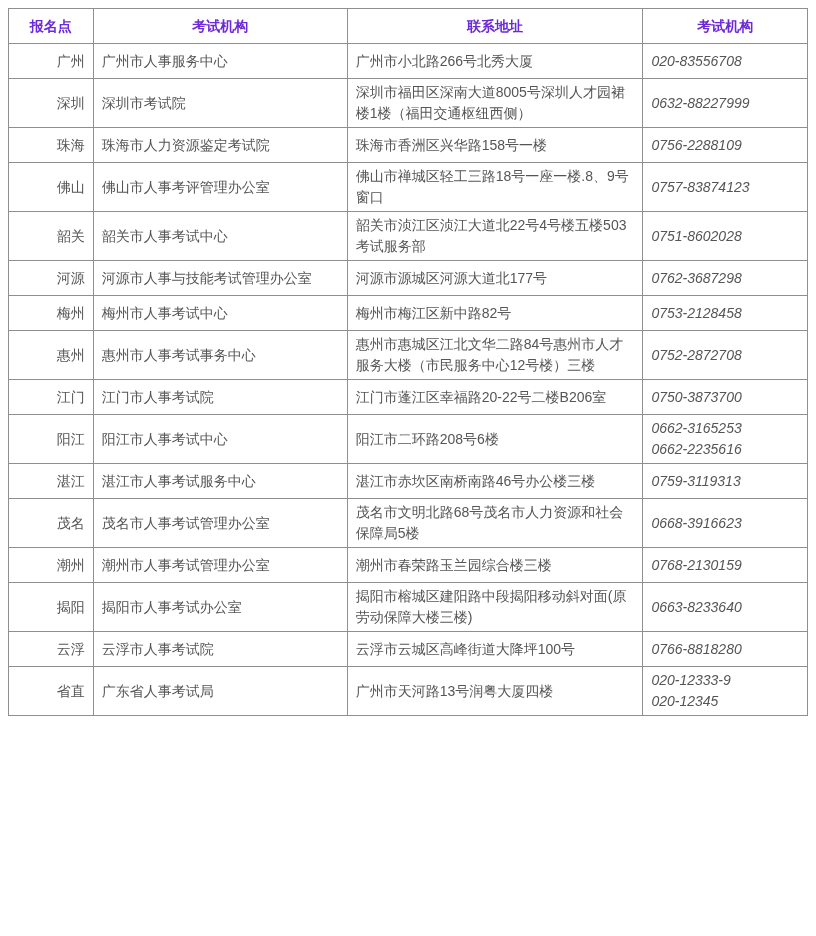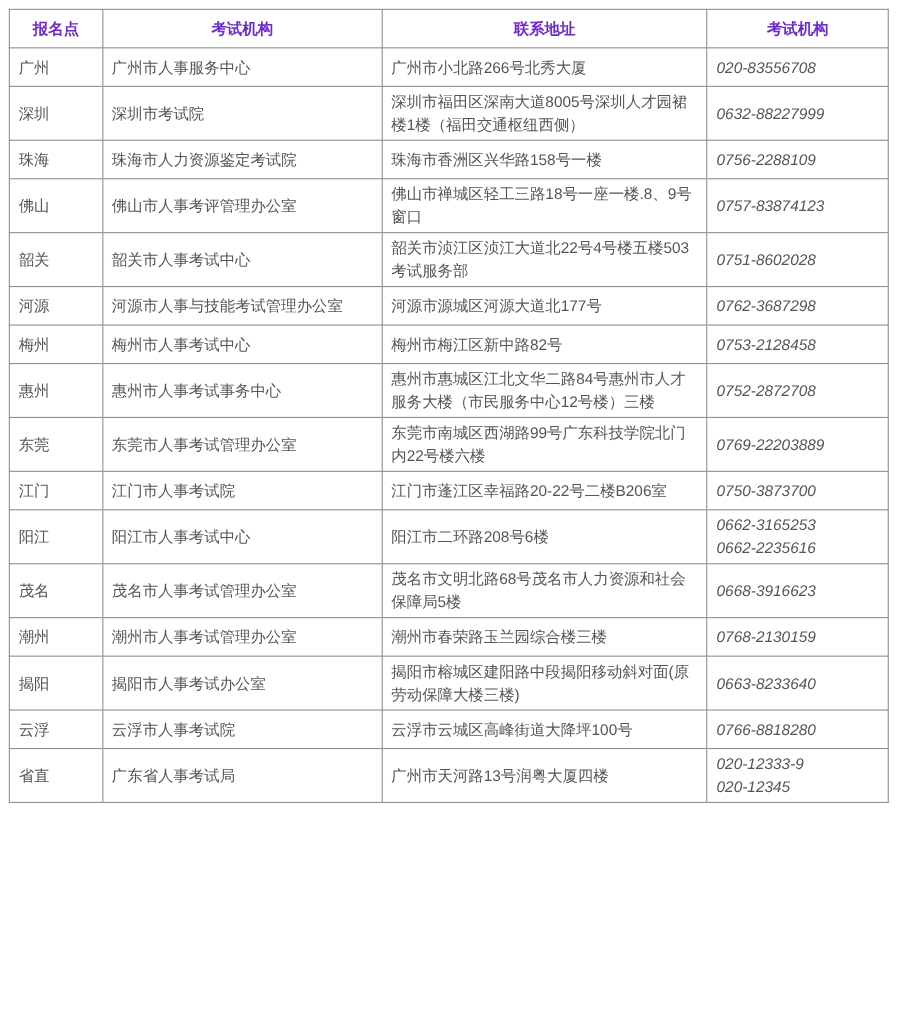--- a/index.html
+++ b/index.html
@@ -35,21 +35,21 @@
     font-weight: bold;
     color: #6d28d9;
     text-align: center;
     height: 26px;
     padding: 4px 6px;
   }
   .contact-table td {
     height: 28px;
   }
   .contact-table td.cell-city {
-    text-align: left;
+    text-align: right;
   }
   .contact-table td.cell-org,
   .contact-table td.cell-address,
   .contact-table td.cell-phone {
     text-align: left;
   }
   .contact-table td.cell-phone {
     white-space: pre-line;
     font-style: italic;
   }
@@ -116,37 +116,37 @@
     <td class="cell-address">梅州市梅江区新中路82号</td>
     <td class="cell-phone">0753-2128458</td>
   </tr>
         <tr>
     <td class="cell-city">惠州</td>
     <td class="cell-org">惠州市人事考试事务中心</td>
     <td class="cell-address">惠州市惠城区江北文华二路84号惠州市人才服务大楼（市民服务中心12号楼）三楼</td>
     <td class="cell-phone">0752-2872708</td>
   </tr>
         <tr>
-    <td class="cell-city">东莞</td>
-    <td class="cell-org">东莞市人事考试管理办公室</td>
-    <td class="cell-address">东莞市南城区西湖路99号广东科技学院北门内22号楼六楼</td>
-    <td class="cell-phone">0769-22203889</td>
-  </tr>
-        <tr>
     <td class="cell-city">江门</td>
     <td class="cell-org">江门市人事考试院</td>
     <td class="cell-address">江门市蓬江区幸福路20-22号二楼B206室</td>
     <td class="cell-phone">0750-3873700</td>
   </tr>
         <tr>
     <td class="cell-city">阳江</td>
     <td class="cell-org">阳江市人事考试中心</td>
     <td class="cell-address">阳江市二环路208号6楼</td>
     <td class="cell-phone">0662-3165253
 0662-2235616</td>
+  </tr>
+        <tr>
+    <td class="cell-city">湛江</td>
+    <td class="cell-org">湛江市人事考试服务中心</td>
+    <td class="cell-address">湛江市赤坎区南桥南路46号办公楼三楼</td>
+    <td class="cell-phone">0759-3119313</td>
   </tr>
         <tr>
     <td class="cell-city">茂名</td>
     <td class="cell-org">茂名市人事考试管理办公室</td>
     <td class="cell-address">茂名市文明北路68号茂名市人力资源和社会保障局5楼</td>
     <td class="cell-phone">0668-3916623</td>
   </tr>
         <tr>
     <td class="cell-city">潮州</td>
     <td class="cell-org">潮州市人事考试管理办公室</td>

